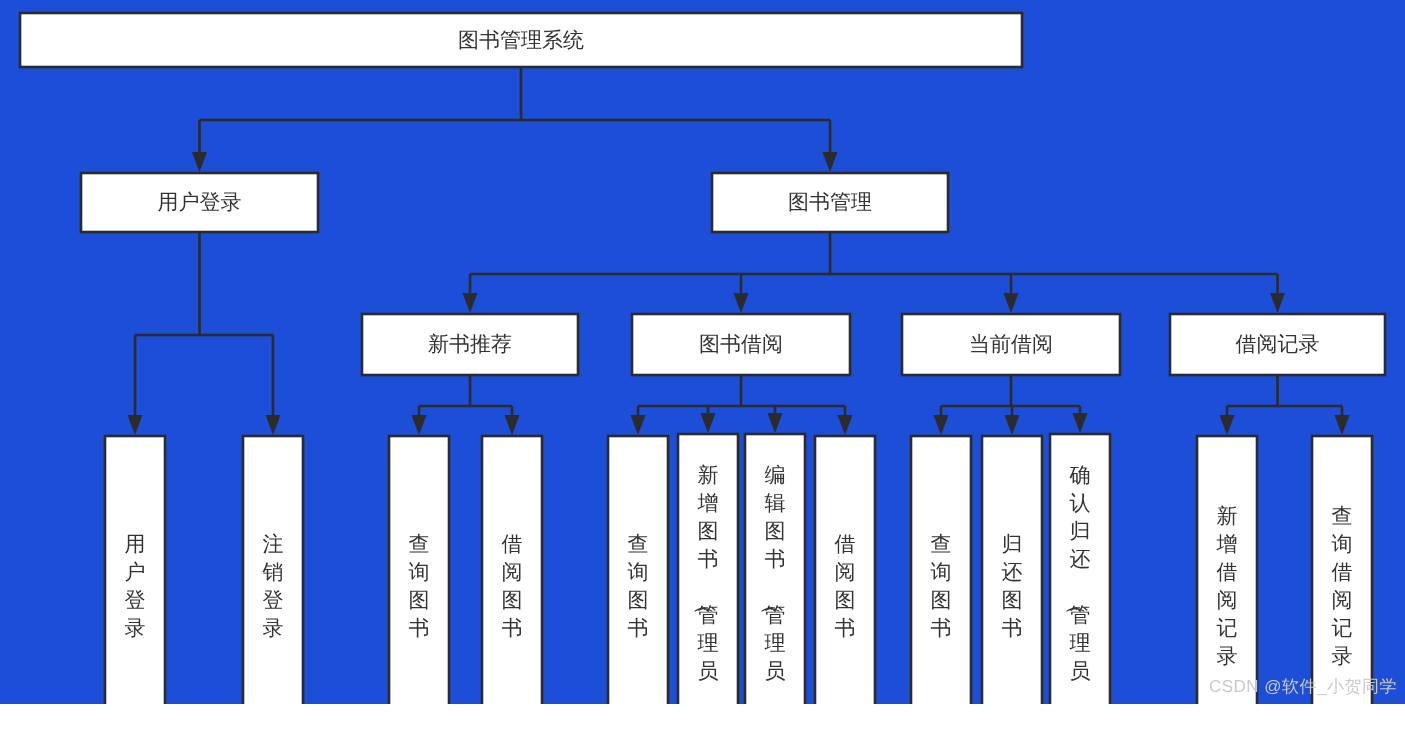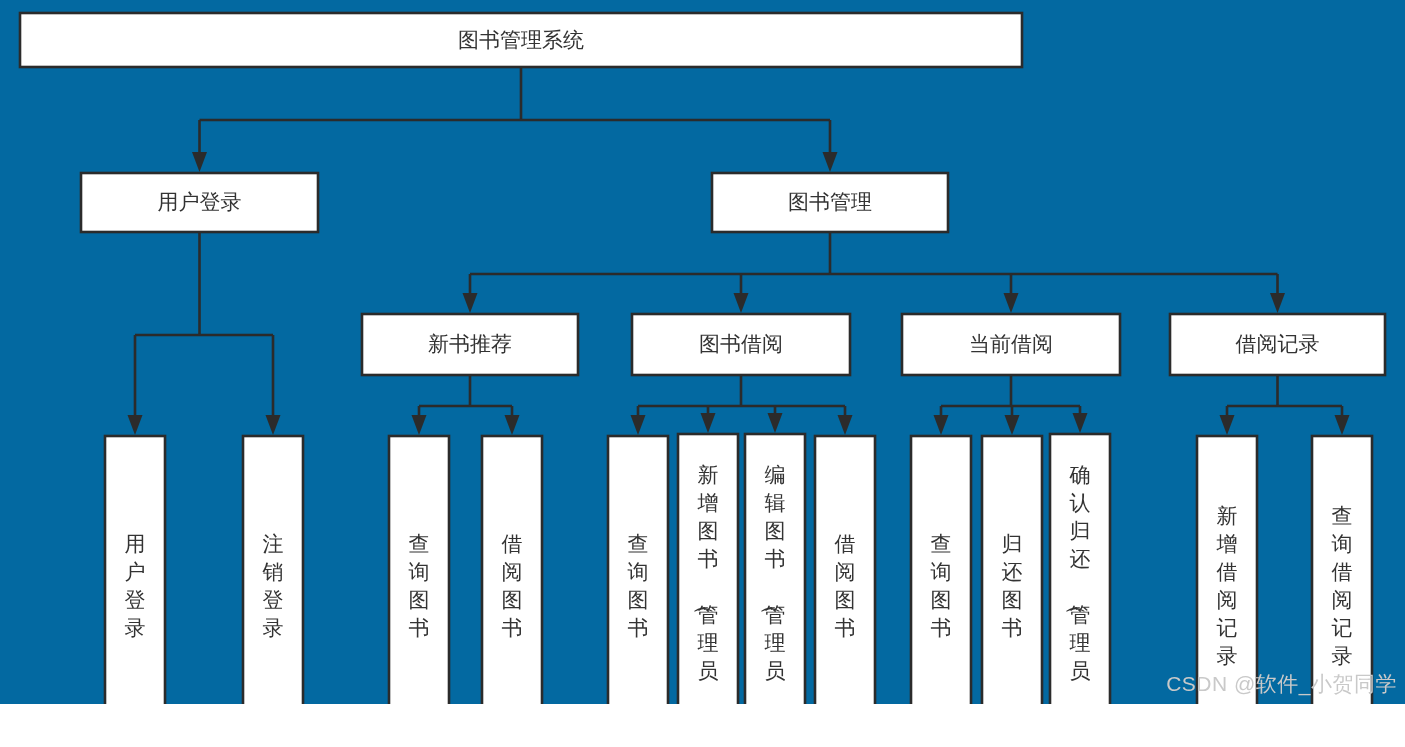--- a/index.html
+++ b/index.html
@@ -7,21 +7,21 @@
     padding: 0;
     background: #ffffff;
   }
   body {
     font-family: "Liberation Sans", "DejaVu Sans", sans-serif;
   }
   #diagram-root {
     position: relative;
     width: 1405px;
     height: 704px;
-    background: #0369a1;
+    background: #1d4ed8;
     overflow: hidden;
   }
   svg#tree-svg {
     position: absolute;
     left: 0;
     top: 0;
     width: 1405px;
     height: 747px;
     display: block;
   }
@@ -51,21 +51,21 @@
     font-family: "Liberation Sans", "DejaVu Sans", sans-serif;
     fill: #333333;
     font-size: 21px;
     text-anchor: middle;
   }
   .watermark-text {
     position: absolute;
     right: 8px;
     bottom: 6px;
     font-family: "Liberation Sans", "DejaVu Sans", sans-serif;
-    font-size: 21px;
+    font-size: 17px;
     color: #c9c9c9;
     white-space: nowrap;
     letter-spacing: 0.5px;
   }
 </style>
 </head>
 <body>
 
 <div id="diagram-root">
 

